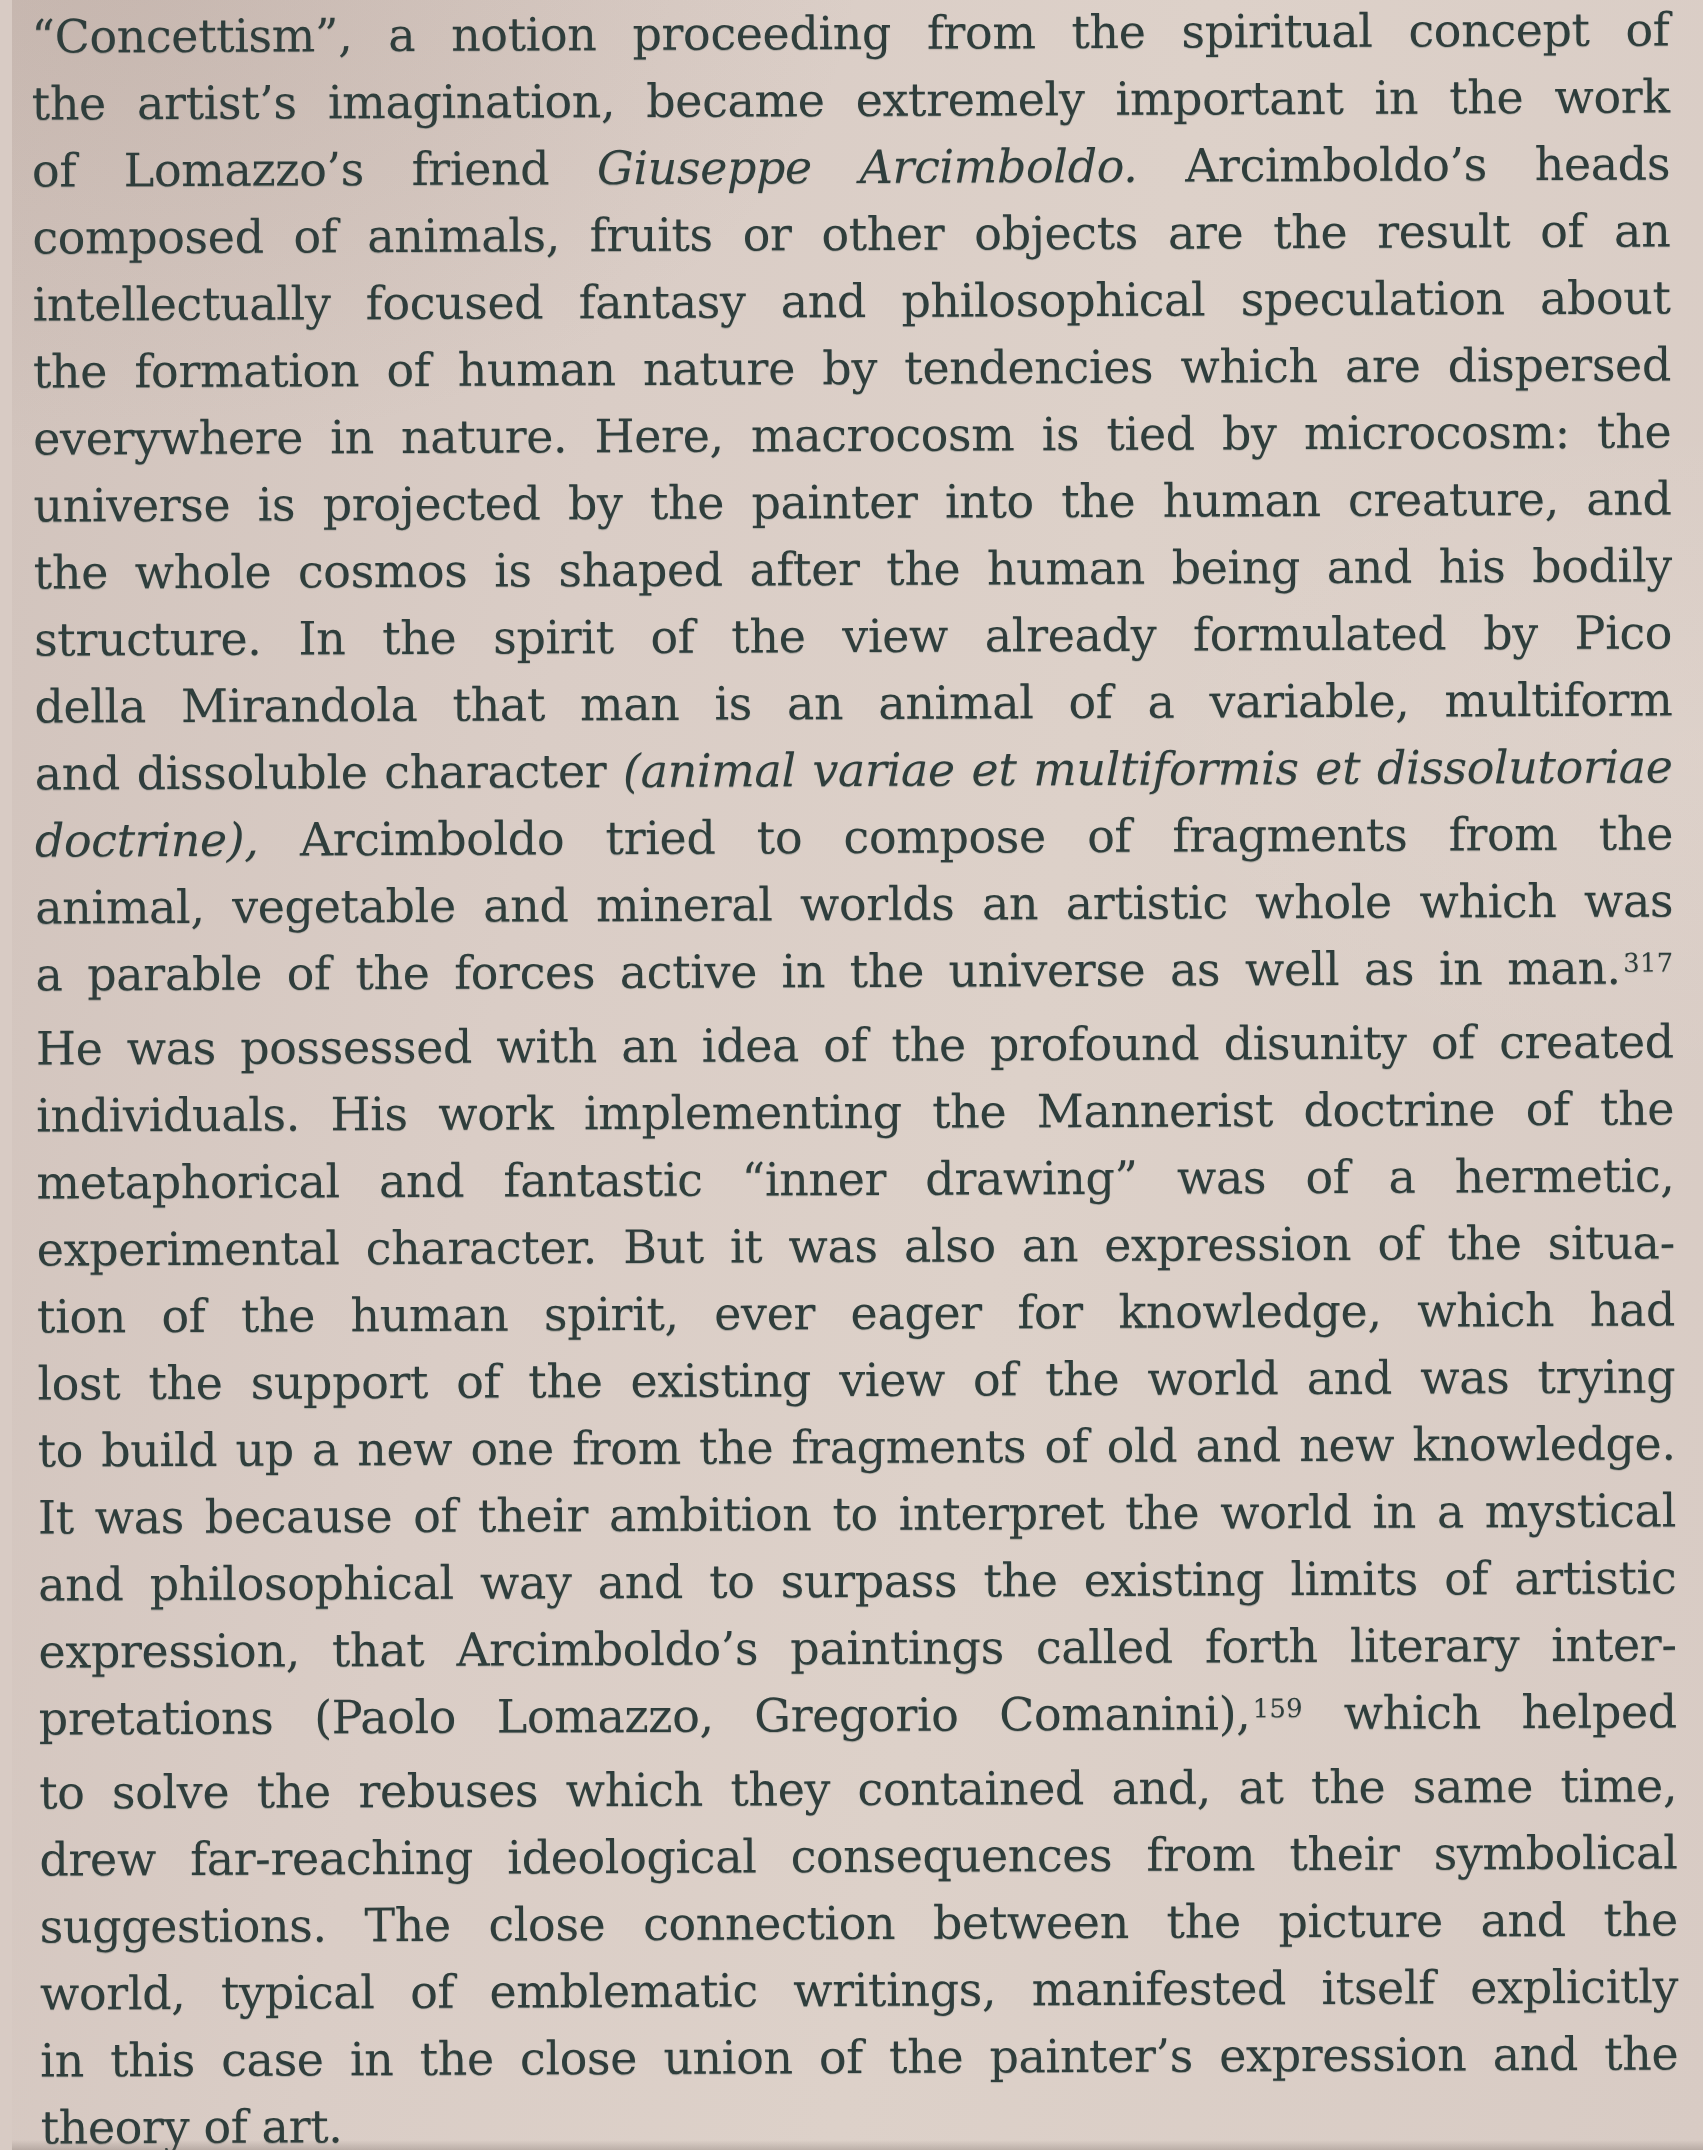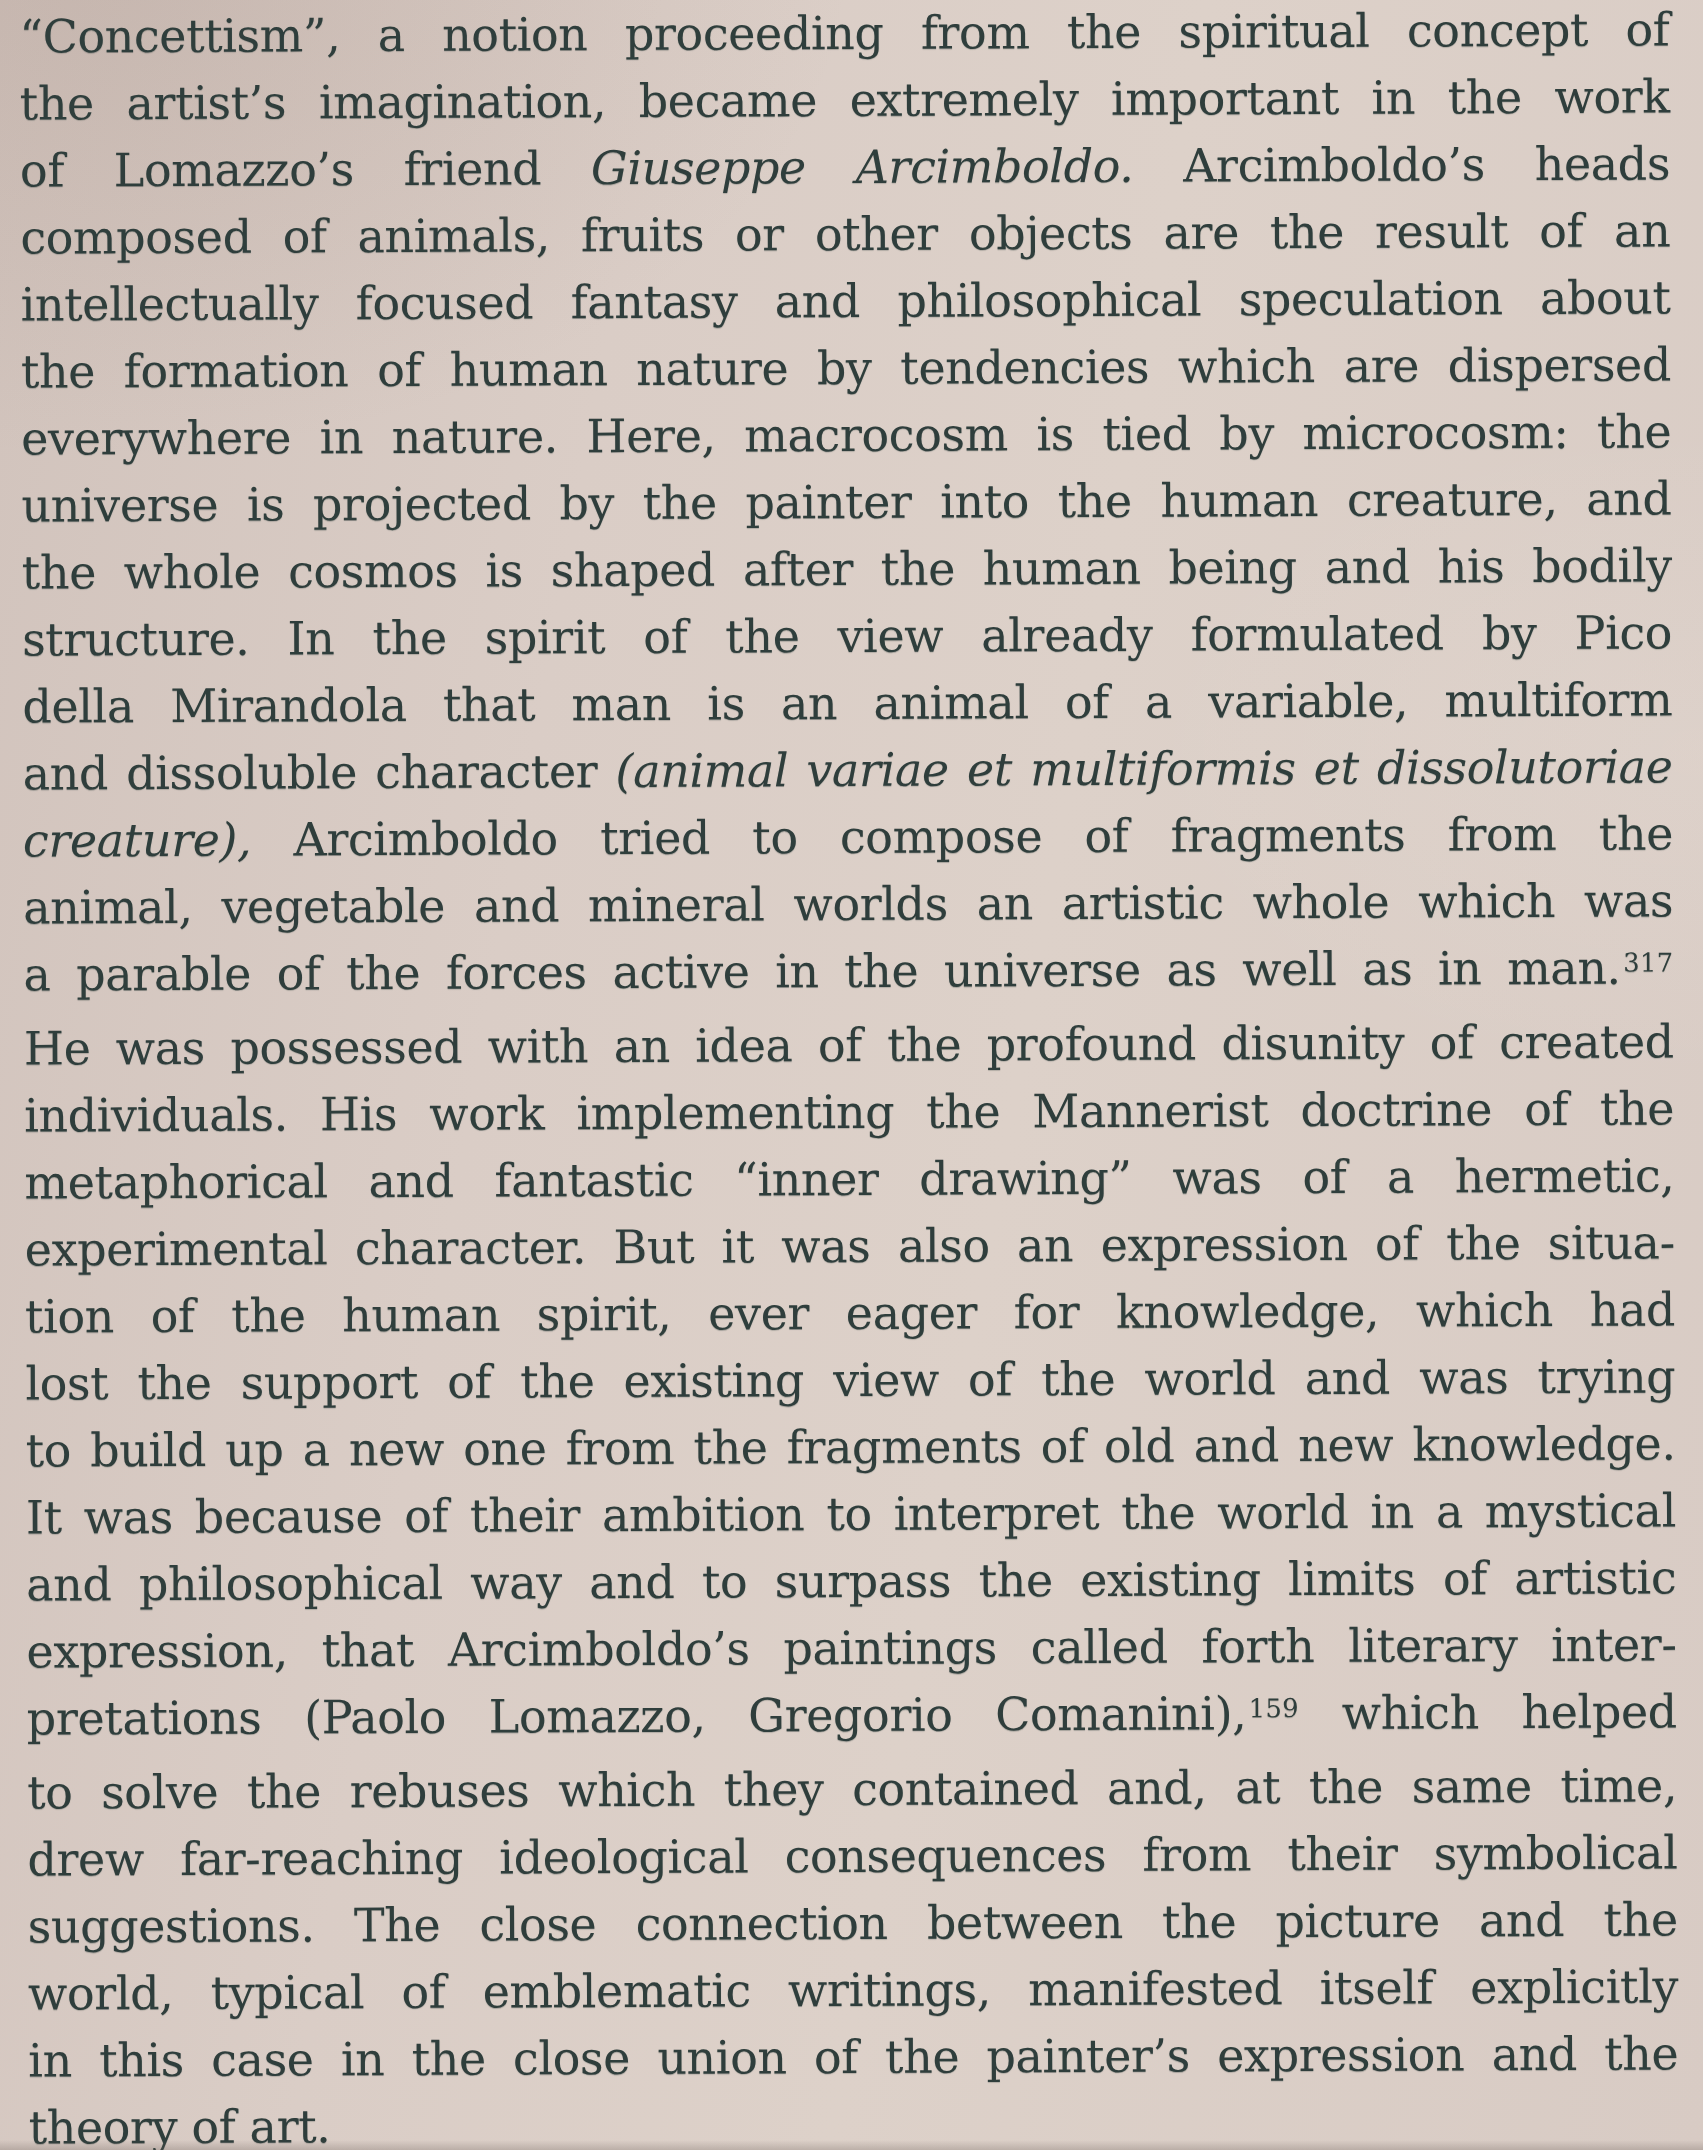--- a/index.html
+++ b/index.html
@@ -7,20 +7,21 @@
     width: 1704px; height: 2151px;
     overflow: hidden;
     background: #d8cbc4;
   }
   .page {
     position: absolute; inset: 0;
     background:
       radial-gradient(1212px 808px at 6% -2%, rgba(148,124,114,0.20), rgba(148,124,114,0) 62%),
       radial-gradient(970px 566px at 100% 35%, rgba(255,248,240,0.10), rgba(255,248,240,0) 60%),
       linear-gradient(100deg, #d1c3bc 0%, #dacdc6 32%, #ddd1c9 58%, #d8cbc4 100%);
+    margin-left: 12px;
   }
   .page::after {
     content: "";
     position: absolute; left: 0; right: 0; bottom: 0; height: 9.7px;
     background: linear-gradient(to bottom, rgba(0,0,0,0), rgba(103,90,83,0.28));
     pointer-events: none;
   }
   .paragraph {
     position: absolute;
     left: 24px; right: 29px; top: 0;
@@ -58,21 +59,21 @@
       <div class="line"><span>of Lomazzo’s friend </span><span class="it">Giuseppe Arcimboldo.</span><span> Arcimboldo’s heads</span></div>
       <div class="line"><span>composed of animals, fruits or other objects are the result of an</span></div>
       <div class="line"><span>intellectually focused fantasy and philosophical speculation about</span></div>
       <div class="line"><span>the formation of human nature by tendencies which are dispersed</span></div>
       <div class="line"><span>everywhere in nature. Here, macrocosm is tied by microcosm: the</span></div>
       <div class="line"><span>universe is projected by the painter into the human creature, and</span></div>
       <div class="line"><span>the whole cosmos is shaped after the human being and his bodily</span></div>
       <div class="line"><span>structure. In the spirit of the view already formulated by Pico</span></div>
       <div class="line"><span>della Mirandola that man is an animal of a variable, multiform</span></div>
       <div class="line"><span>and dissoluble character </span><span class="it">(animal variae et multiformis et dissolutoriae</span></div>
-      <div class="line"><span class="it">creature),</span><span> Arcimboldo tried to compose of fragments from the</span></div>
+      <div class="line"><span class="it">doctrine),</span><span> Arcimboldo tried to compose of fragments from the</span></div>
       <div class="line"><span>animal, vegetable and mineral worlds an artistic whole which was</span></div>
       <div class="line"><span>a parable of the forces active in the universe as well as in man.</span><span class="sup">317</span></div>
       <div class="line"><span>He was possessed with an idea of the profound disunity of created</span></div>
       <div class="line"><span>individuals. His work implementing the Mannerist doctrine of the</span></div>
       <div class="line"><span>metaphorical and fantastic “inner drawing” was of a hermetic,</span></div>
       <div class="line"><span>experimental character. But it was also an expression of the situa-</span></div>
       <div class="line"><span>tion of the human spirit, ever eager for knowledge, which had</span></div>
       <div class="line"><span>lost the support of the existing view of the world and was trying</span></div>
       <div class="line"><span>to build up a new one from the fragments of old and new knowledge.</span></div>
       <div class="line"><span>It was because of their ambition to interpret the world in a mystical</span></div>

